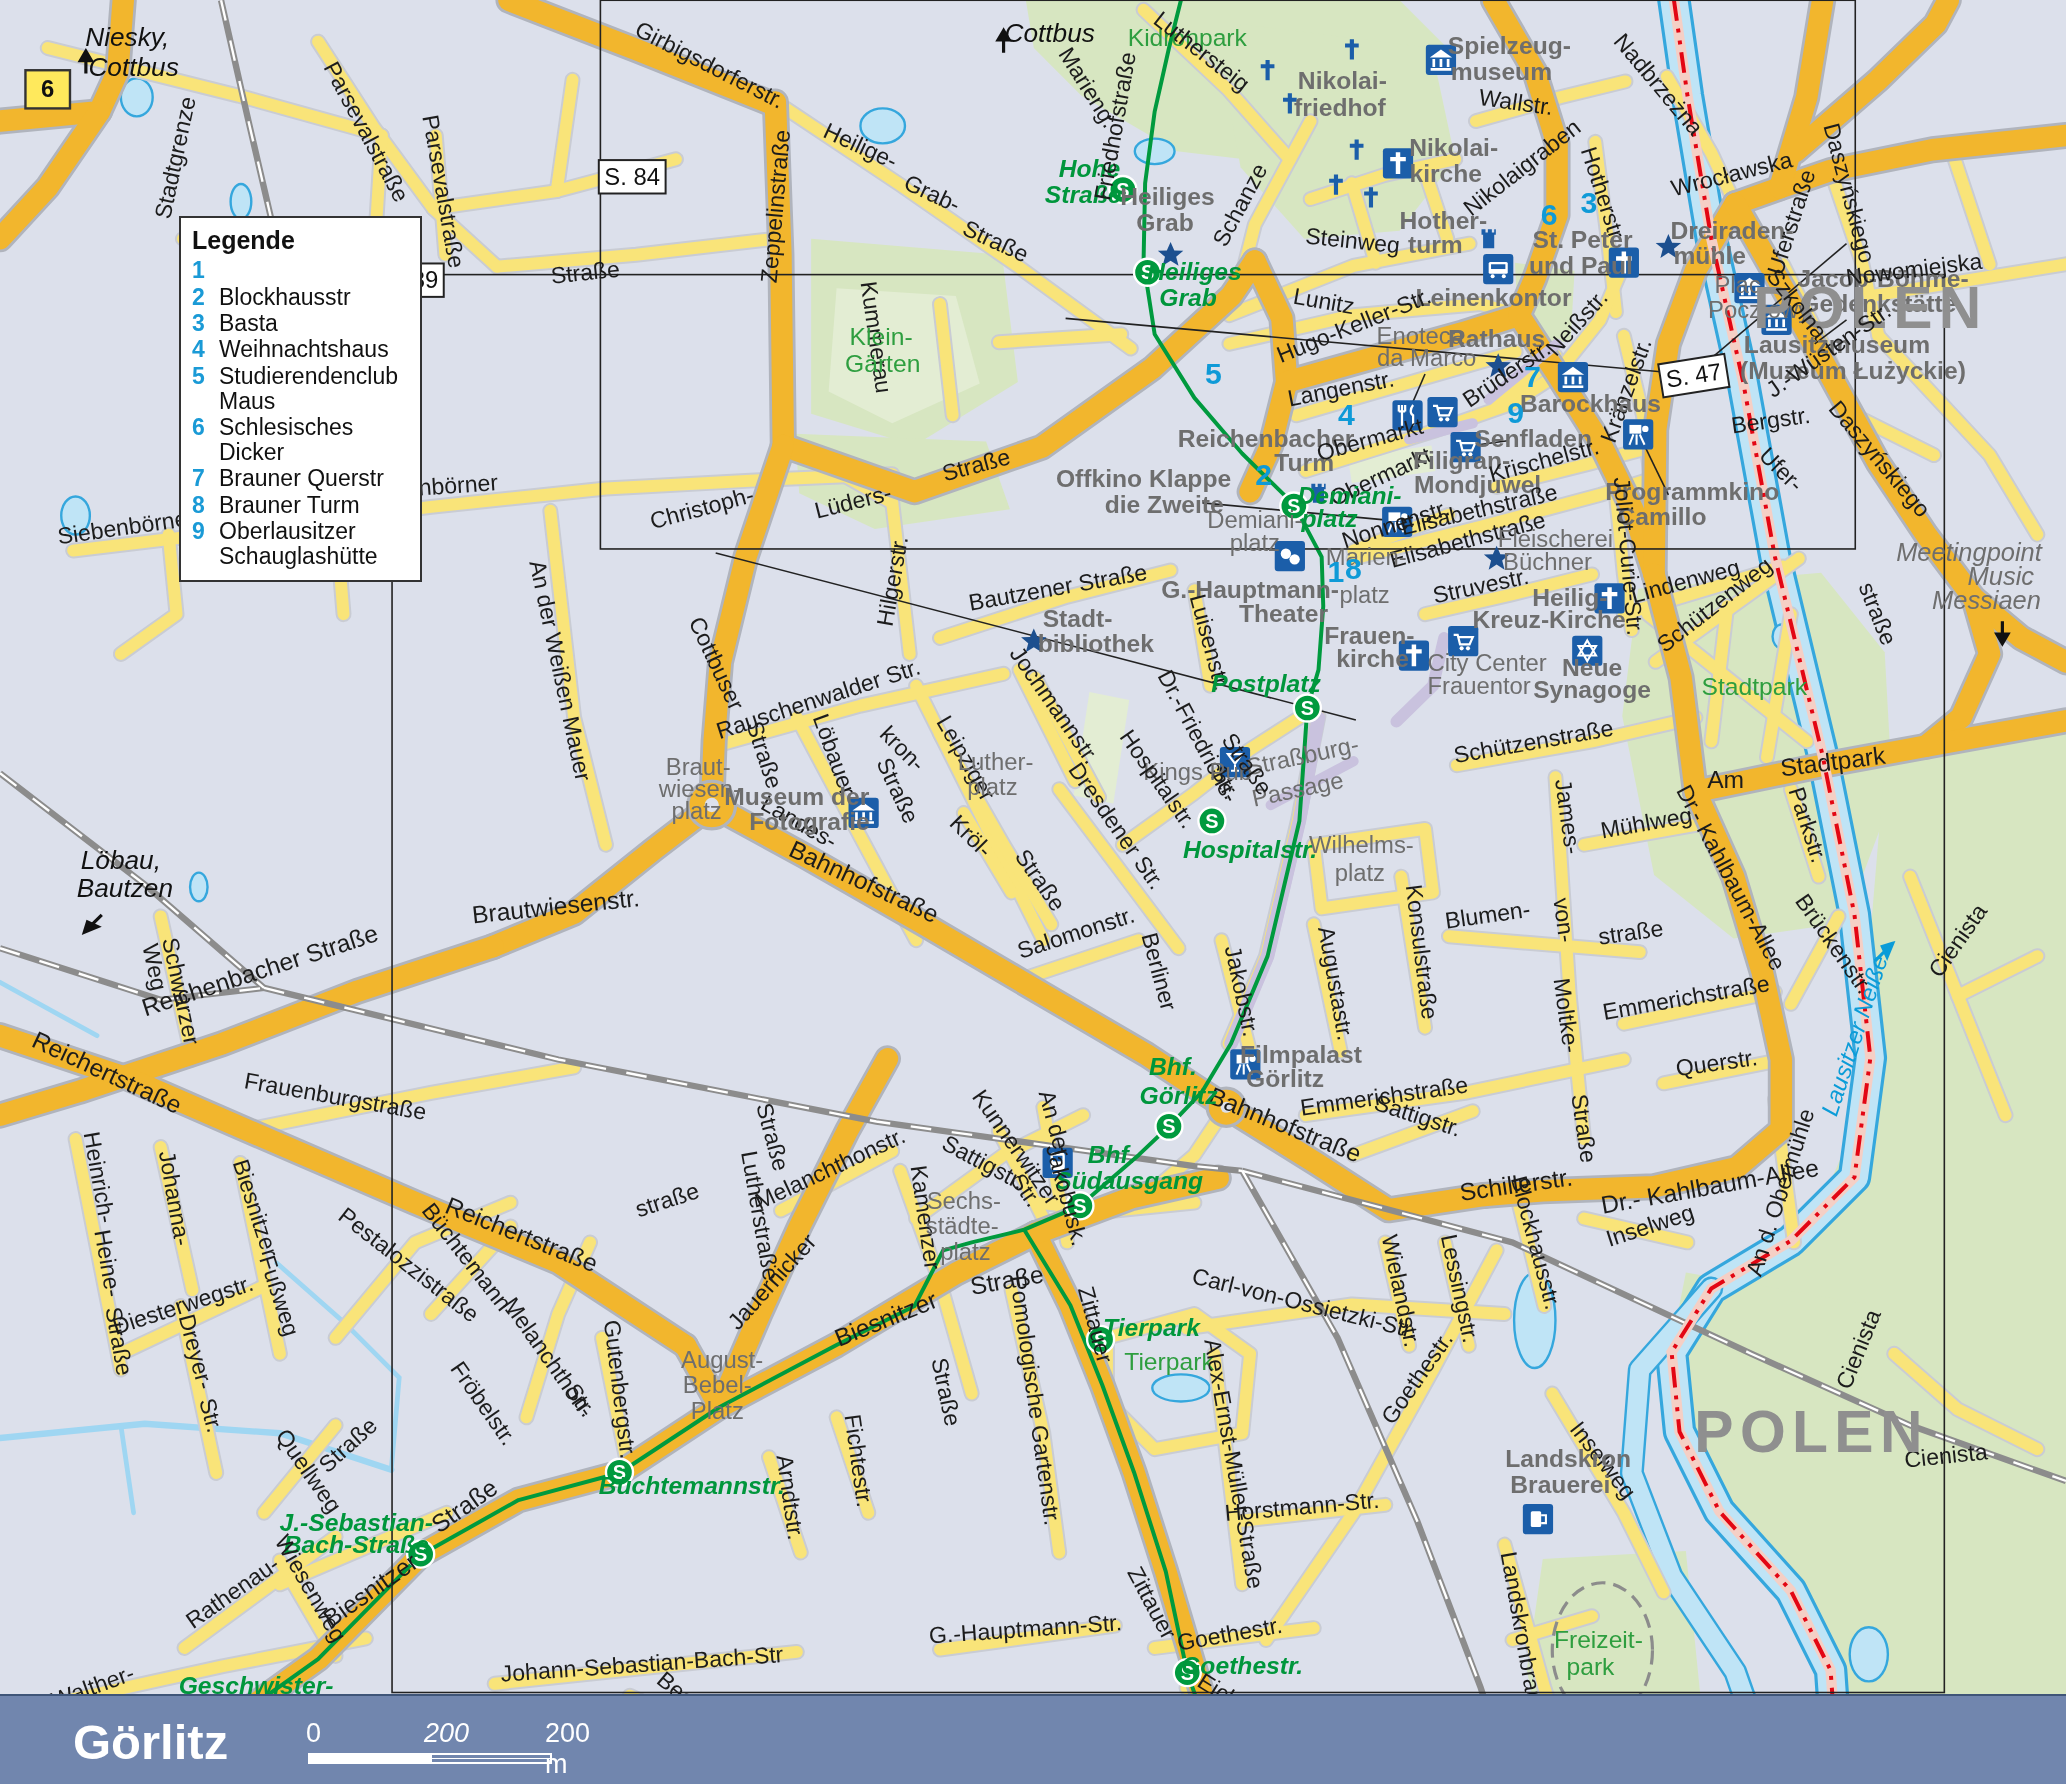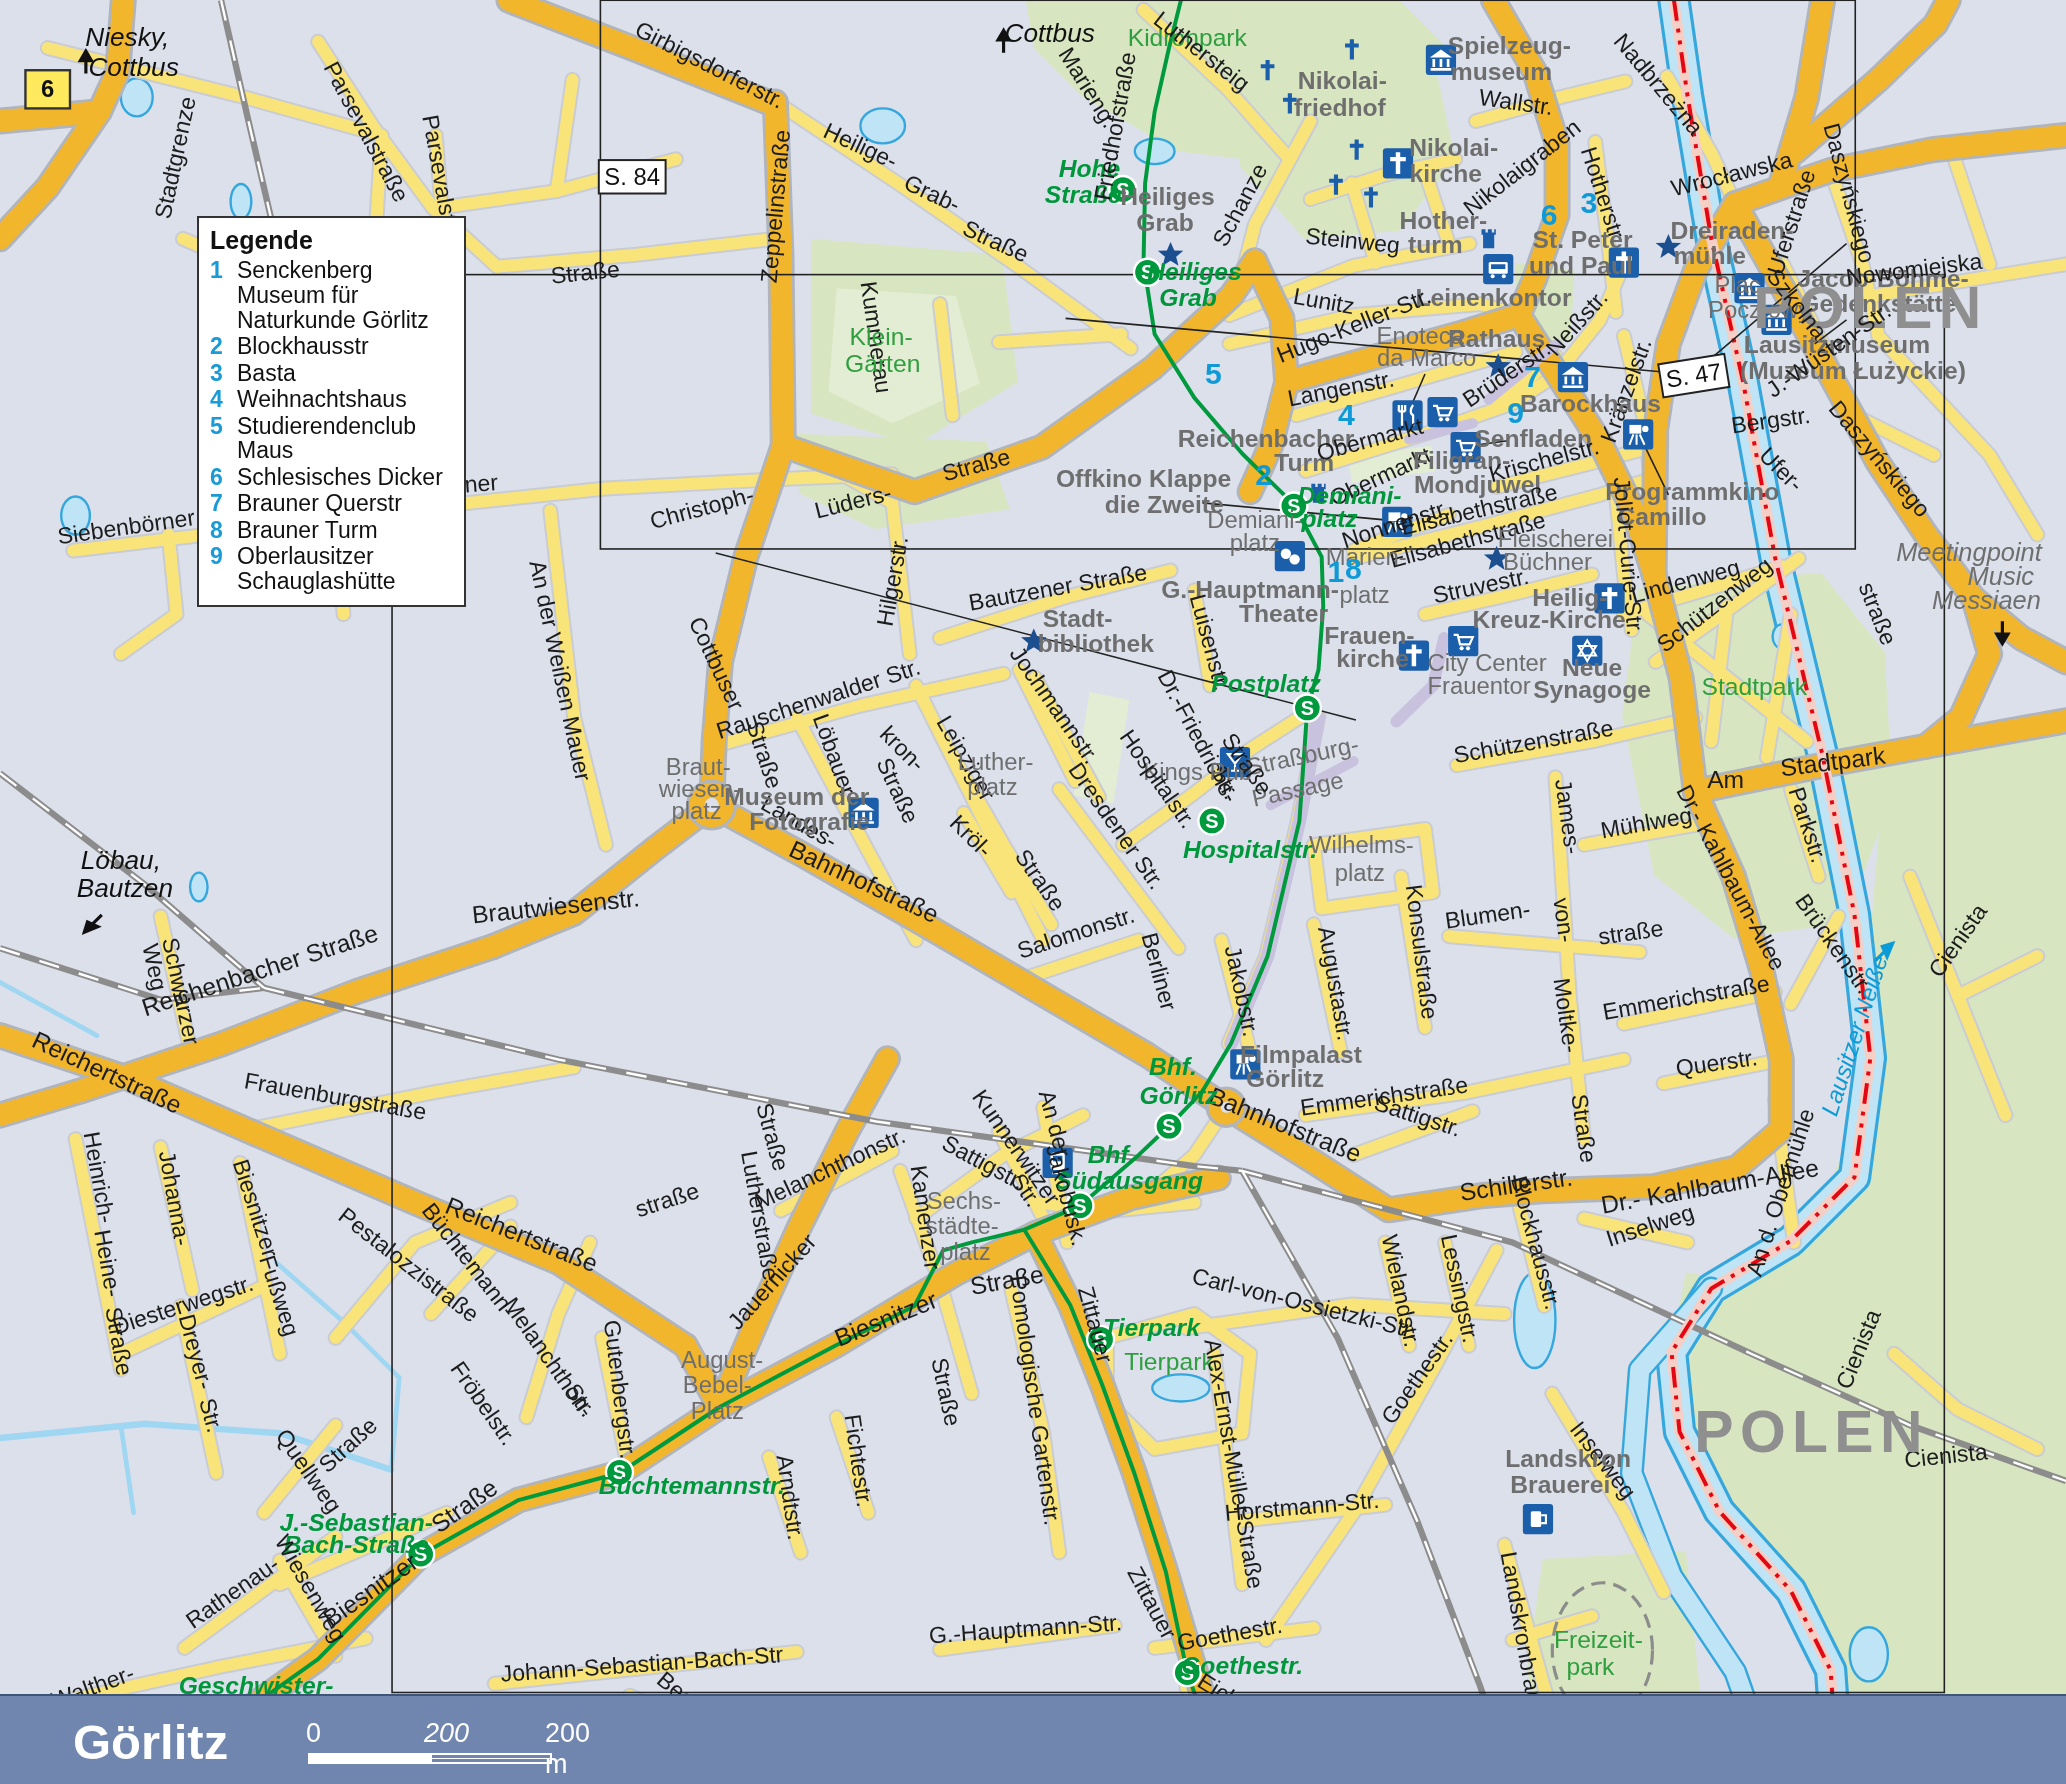--- a/index.html
+++ b/index.html
@@ -13,21 +13,21 @@
   .poi{font-size:31px;font-weight:bold;fill:#6e6e6e;}
   .poi2{font-size:30px;fill:#6e6e6e;}
   .poii{font-size:32px;font-style:italic;fill:#6e6e6e;}
   .big{font-size:74px;font-weight:bold;fill:#8f8f8f;letter-spacing:8px;}
   .grn{font-size:31px;fill:#2e9e3f;}
   .grs{font-size:31px;font-style:italic;font-weight:bold;fill:#00963c;}
   .wtr{font-size:30px;font-style:italic;fill:#0b9cd8;}
   .dest{font-size:33px;font-style:italic;fill:#111;}
   .num{font-size:38px;font-weight:bold;fill:#0f9ad7;}
   
-  .legend{position:absolute;left:197px;top:216px;width:269px;background:#fff;
+  .legend{position:absolute;left:179px;top:216px;width:243px;background:#fff;
           border:2.4px solid #333;padding:8px 9.5px 9.5px 11px;box-sizing:border-box;z-index:5;}
   .legend h3{margin:0 0 3.2px 0;font-size:25px;color:#111;}
   .legend .row{display:flex;font-size:23px;color:#111;line-height:1.08;margin:1.6px 0;}
   .legend .row .n{color:#1a9ad6;font-weight:bold;width:27px;flex:0 0 27px;}
   
   .bottombar{position:absolute;left:0;top:1694px;width:2066px;height:91px;background:#7186ae;
              border-top:2.4px solid #3f5578;z-index:6;}
   .map-title{position:absolute;left:73px;top:17.5px;font-size:49px;font-weight:bold;color:#fff;}
   .scalebar{position:absolute;left:306px;top:22px;width:262px;color:#fff;}
   .scalebar .nums{position:relative;height:32px;font-size:27px;}
@@ -984,21 +984,20 @@
         <text transform="translate(2014 2214)" class="lb poi2">Görlitz</text>
         <text transform="translate(2278 1825)" class="lb big">POLEN</text>
       </g>
 </svg>
 
 <div class="legend">
   <h3>Legende</h3>
   <div id="legend-items">
         <div class="row">
           <span class="n">1</span>
-          <span>Senckenberg Museum für Naturkunde Görlitz</span>
         </div>
         <div class="row">
           <span class="n">2</span>
           <span>Blockhausstr</span>
         </div>
         <div class="row">
           <span class="n">3</span>
           <span>Basta</span>
         </div>
         <div class="row">

